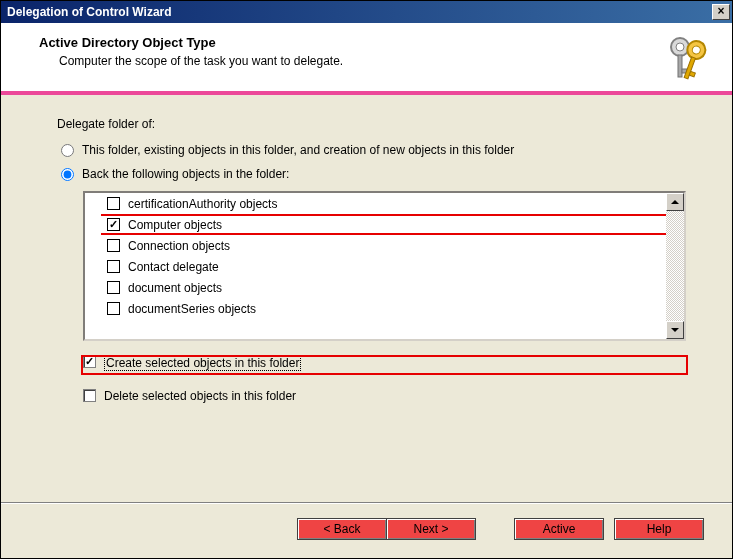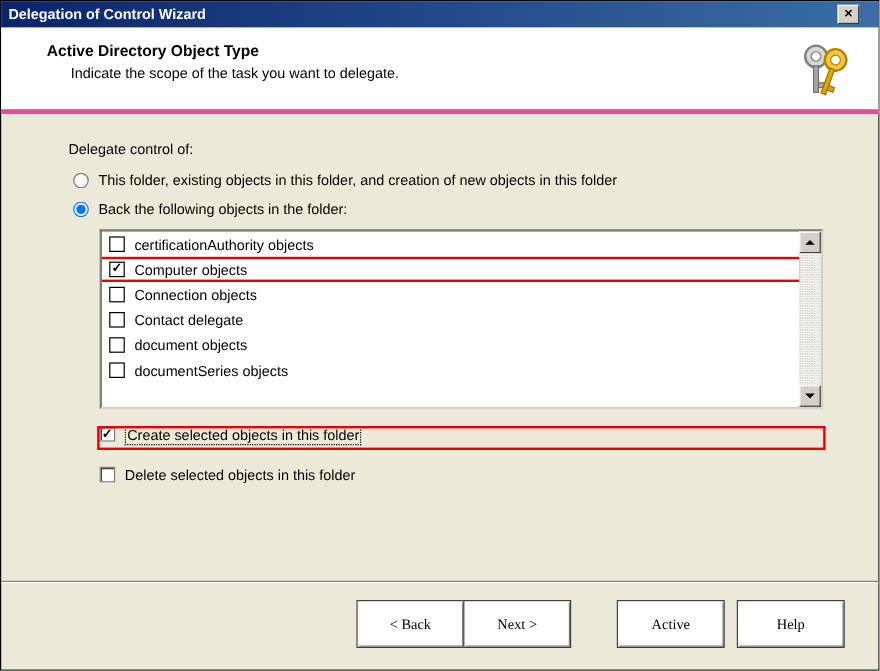--- a/index.html
+++ b/index.html
@@ -21,21 +21,21 @@
       display: flex;
       flex-direction: column;
     }
     .titlebar {
       background: linear-gradient(to right, #0a246a, #3a6ea5);
       color: #fff;
       height: 22px;
       display: flex;
       align-items: center;
       justify-content: space-between;
-      padding: 0 16px 0 6px;
+      padding: 0 2px 0 6px;
       font-weight: bold;
       font-size: 12px;
     }
     .close-btn {
       width: 18px;
       height: 16px;
       background: #d4d0c8;
       border: 1px solid #fff;
       border-right-color: #404040;
       border-bottom-color: #404040;
@@ -91,20 +91,21 @@
     .listbox-wrap {
       margin-left: 26px;
       margin-top: 6px;
       position: relative;
     }
     .listbox {
       background: #fff;
       border: 2px inset #d4d0c8;
       height: 150px;
       display: flex;
+      padding-left: 16px;
     }
     .list-items {
       flex: 1;
       overflow: hidden;
     }
     .list-item {
       display: flex;
       align-items: center;
       height: 21px;
       padding-left: 6px;
@@ -194,25 +195,25 @@
     .footer {
       border-top: 1px solid #fff;
       box-shadow: 0 -1px 0 #808080;
       padding: 14px 28px 18px 0;
       display: flex;
       justify-content: flex-end;
       gap: 10px;
     }
     .btn {
       min-width: 90px;
-      height: 40px;
-      background: #ffffff;
+      height: 22px;
+      background: #ef4444;
       border: 1px solid #404040;
       box-shadow: inset 1px 1px 0 #fff, inset -1px -1px 0 #808080;
-      font-family: Liberation Serif, serif;
+      font-family: Liberation Sans, sans-serif;
       font-size: 12px;
       cursor: pointer;
       padding: 0 8px;
     }
     .btn-group {
       display: flex;
       gap: 0;
     }
     .btn-group .btn:first-child { margin-right: -1px; }
     .spacer { width: 18px; }
@@ -222,41 +223,41 @@
 
 <div class="window">
 
   <div class="titlebar">
     <span>Delegation of Control Wizard</span>
     <div class="close-btn">×</div>
   </div>
 
   <div class="header">
     <div class="header-title">Active Directory Object Type</div>
-    <div class="header-sub">Indicate the scope of the task you want to delegate.</div>
+    <div class="header-sub">Computer the scope of the task you want to delegate.</div>
     <div class="header-icon">
       <svg width="52" height="52" viewBox="0 0 52 52">
         <g transform="translate(4,2)">
           <circle cx="14" cy="12" r="9" fill="#d9d9d9" stroke="#808080" stroke-width="2"></circle>
           <circle cx="14" cy="12" r="4" fill="#fff" stroke="#808080"></circle>
           <rect x="12" y="20" width="4" height="22" fill="#a8a8a8" stroke="#707070"></rect>
           <rect x="16" y="34" width="5" height="4" fill="#a8a8a8" stroke="#707070"></rect>
         </g>
         <g transform="translate(18,6) rotate(20 18 18)">
           <circle cx="14" cy="12" r="9" fill="#f5c542" stroke="#b38600" stroke-width="2"></circle>
           <circle cx="14" cy="12" r="4" fill="#fff" stroke="#b38600"></circle>
           <rect x="12" y="20" width="4" height="22" fill="#e0a800" stroke="#9c7000"></rect>
           <rect x="16" y="34" width="5" height="4" fill="#e0a800" stroke="#9c7000"></rect>
         </g>
       </svg>
     </div>
   </div>
 
   <div class="content">
-    <div class="label-row">Delegate control of:</div>
+    <div class="label-row">Delegate folder of:</div>
 
     <div class="radio-row">
       <input type="radio" name="scope" style="">
       <span>This folder, existing objects in this folder, and creation of new objects in this folder</span>
     </div>
 
     <div class="radio-row">
       <input type="radio" name="scope" checked="" style="">
       <span>Back the following objects in the folder:</span>
     </div>

